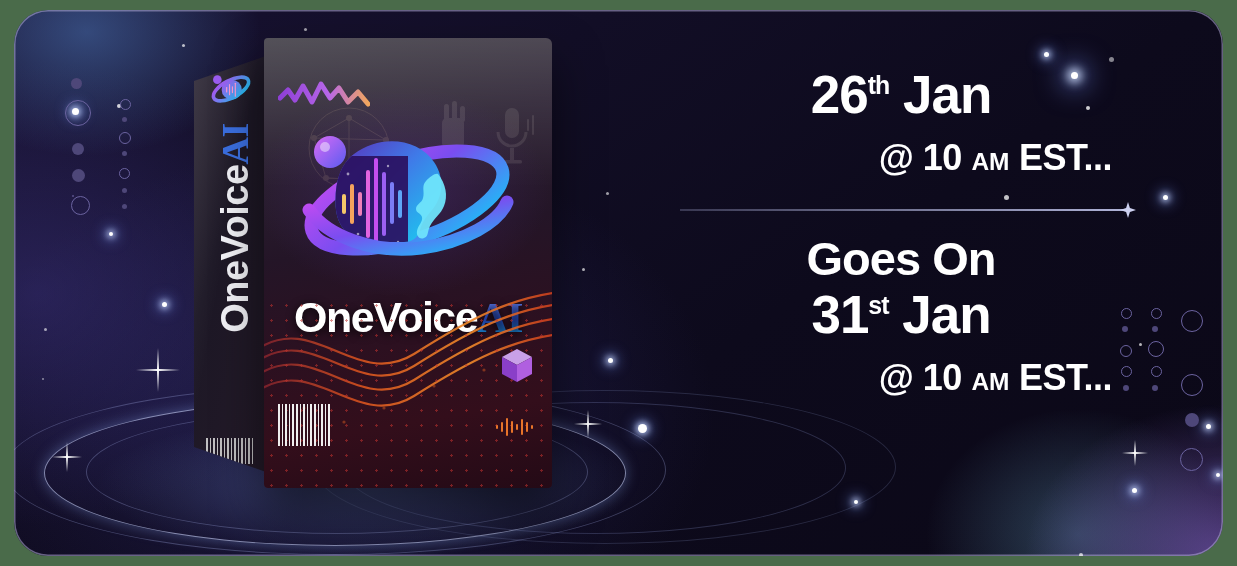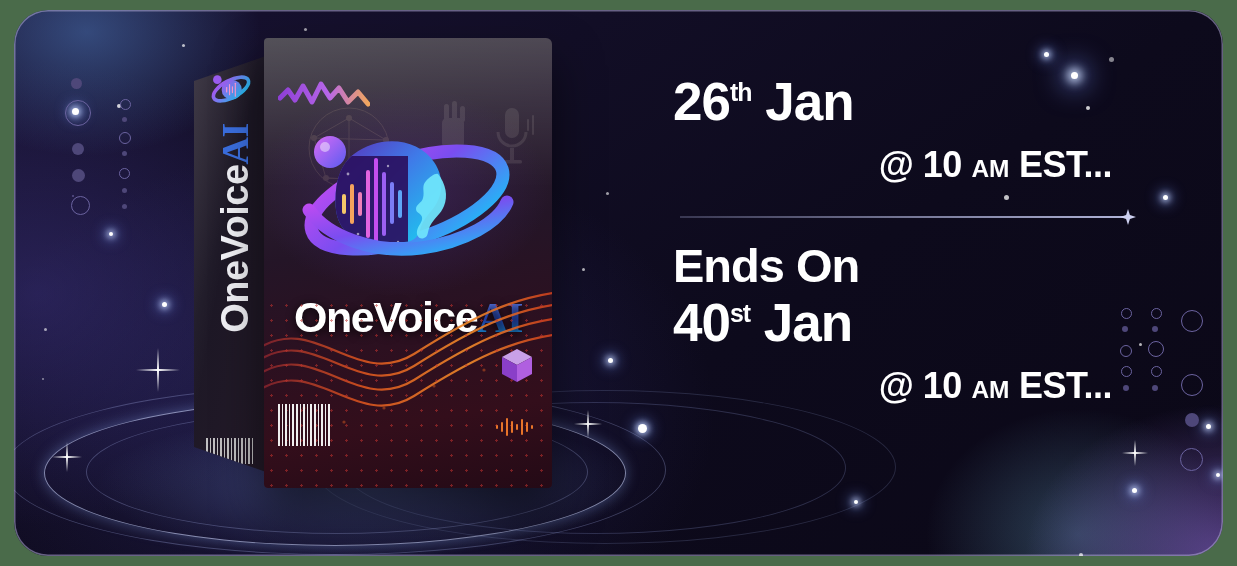--- a/index.html
+++ b/index.html
@@ -100,21 +100,21 @@
   .ring.bright{border-color:rgba(205,215,255,.6);
     box-shadow:0 0 14px rgba(150,180,255,.35);}
   .podium-glow{position:absolute;left:70px;top:400px;width:560px;height:150px;
     background:radial-gradient(ellipse at 50% 50%, rgba(130,165,235,.30), rgba(130,165,235,0) 68%);}
 
   
   .content{position:absolute;left:652px;top:58px;width:470px;height:440px;color:#fff;}
   .h1{font-size:61px;font-weight:800;letter-spacing:-1.5px;line-height:1;
       text-align:center;margin:0 0 14px 0;}
   .h2{font-size:53px;font-weight:800;letter-spacing:-1px;line-height:1;
-      margin:7px;}
+      text-align:center;margin:0;}
   .h2 sup{font-size:.47em;vertical-align:super;font-weight:800;}
   .at{font-size:36px;font-weight:700;letter-spacing:-.5px;text-align:right;
       margin:16px 24px 0 0;}
   .at .sm{font-size:.68em;font-weight:700;letter-spacing:0;}
   .divider{position:relative;height:2px;margin:30px 8px 24px 14px;
     background:linear-gradient(90deg,rgba(180,185,230,.25),rgba(205,210,250,.85));}
   .diamond{position:absolute;right:-8px;top:-7px;width:16px;height:16px;
     background:#cdd0f0;clip-path:polygon(50% 0%,62% 38%,100% 50%,62% 62%,50% 100%,38% 62%,0% 50%,38% 38%);}
   .ends .h2{margin-bottom:6px;}
   .ends .l1{font-size:47px;}
@@ -402,24 +402,24 @@
       <span>10</span>
       <span class="sm">AM</span>
       <span>EST...</span>
     </div>
 
     <div class="divider">
       <div class="diamond"></div>
     </div>
 
     <div class="ends">
-      <div class="h2 l1">Ends On</div>
+      <div class="h2 l1">Goes On</div>
 
       <div class="h2">
-        <span>40</span><sup>st</sup>
+        <span>31</span><sup>st</sup>
         <span>Jan</span>
       </div>
 
       <div class="at">
         <span>@</span>
         <span>10</span>
         <span class="sm">AM</span>
         <span>EST...</span>
       </div>
     </div>

